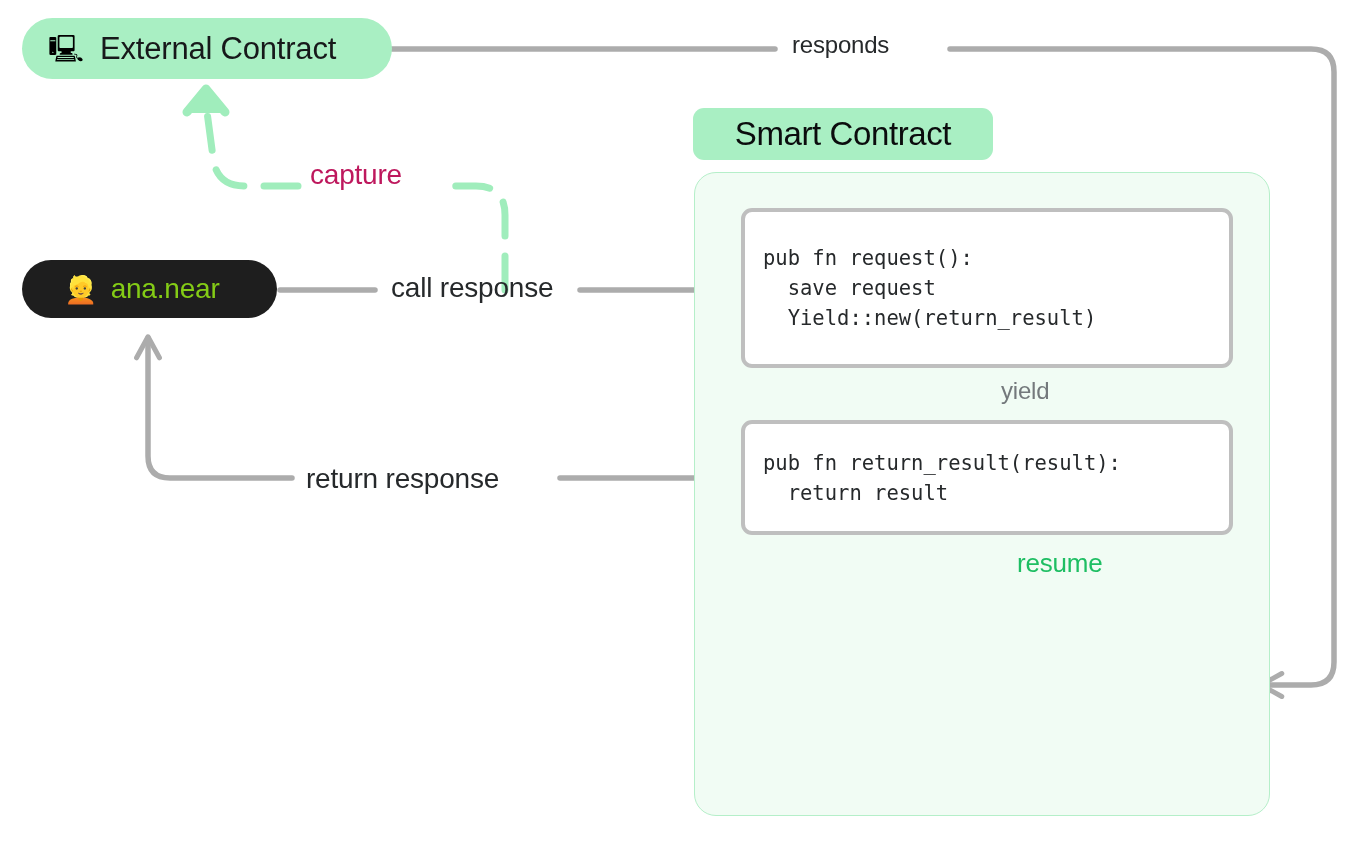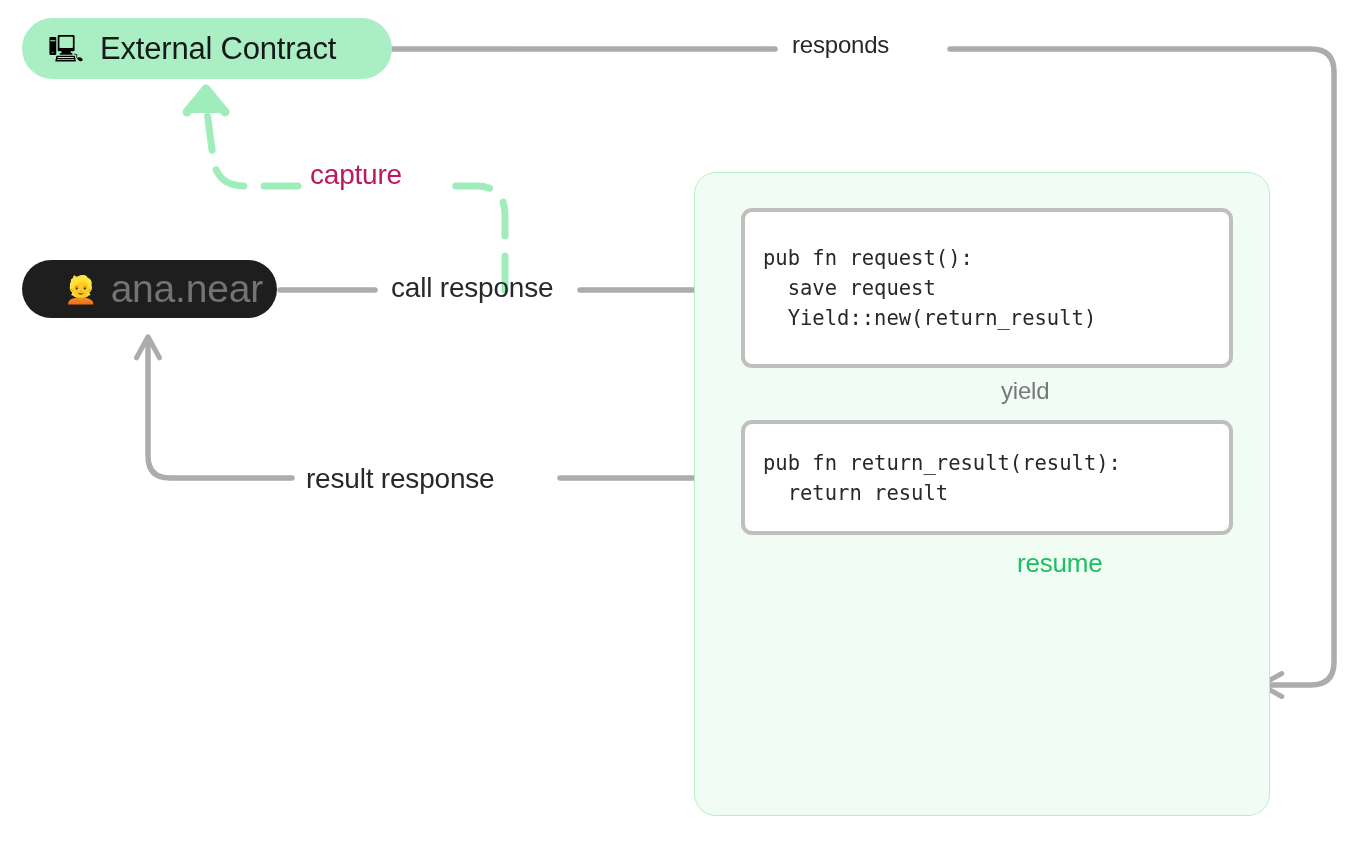--- a/index.html
+++ b/index.html
@@ -62,22 +62,22 @@
     top: 260px;
     width: 255px;
     height: 58px;
     border-radius: 29px;
     background: #1E1E1E;
     padding-left: 42px;
     gap: 13px;
   }
   #node-user .emoji { font-size: 27px; }
   #node-user .label {
-    font-size: 39px;
-    color: #737373;
+    font-size: 28px;
+    color: #84cc16;
     letter-spacing: -0.2px;
   }
 
   
   #smart-contract-title {
     left: 693px;
     top: 108px;
     width: 300px;
     height: 52px;
     border-radius: 11px;
@@ -206,33 +206,36 @@
   <div class="badge" id="node-external-service">
     <span class="emoji">🖳</span>
     <span class="label">External Contract</span>
   </div>
 
   <div class="badge" id="node-user">
     <span class="emoji">👱</span>
     <span class="label">ana.near</span>
   </div>
 
+  <div class="badge" id="smart-contract-title">
+    <span class="label">Smart Contract</span>
+  </div>
 
   <div class="code-box" id="code-box-request">
     <pre>pub fn request():
   save request
   Yield::new(return_result)</pre>
   </div>
 
   <div class="code-box" id="code-box-return">
     <pre>pub fn return_result(result):
   return result</pre>
   </div>
 
 
   <div class="edge-label" id="label-responds">responds</div>
   <div class="edge-label" id="label-capture">capture</div>
   <div class="edge-label" id="label-call-request">call response</div>
-  <div class="edge-label" id="label-return-response">result response</div>
+  <div class="edge-label" id="label-return-response">return response</div>
   <div class="edge-label" id="label-yield">yield</div>
   <div class="edge-label" id="label-resume">resume</div>
 
 </div>
 
 </body></html>

